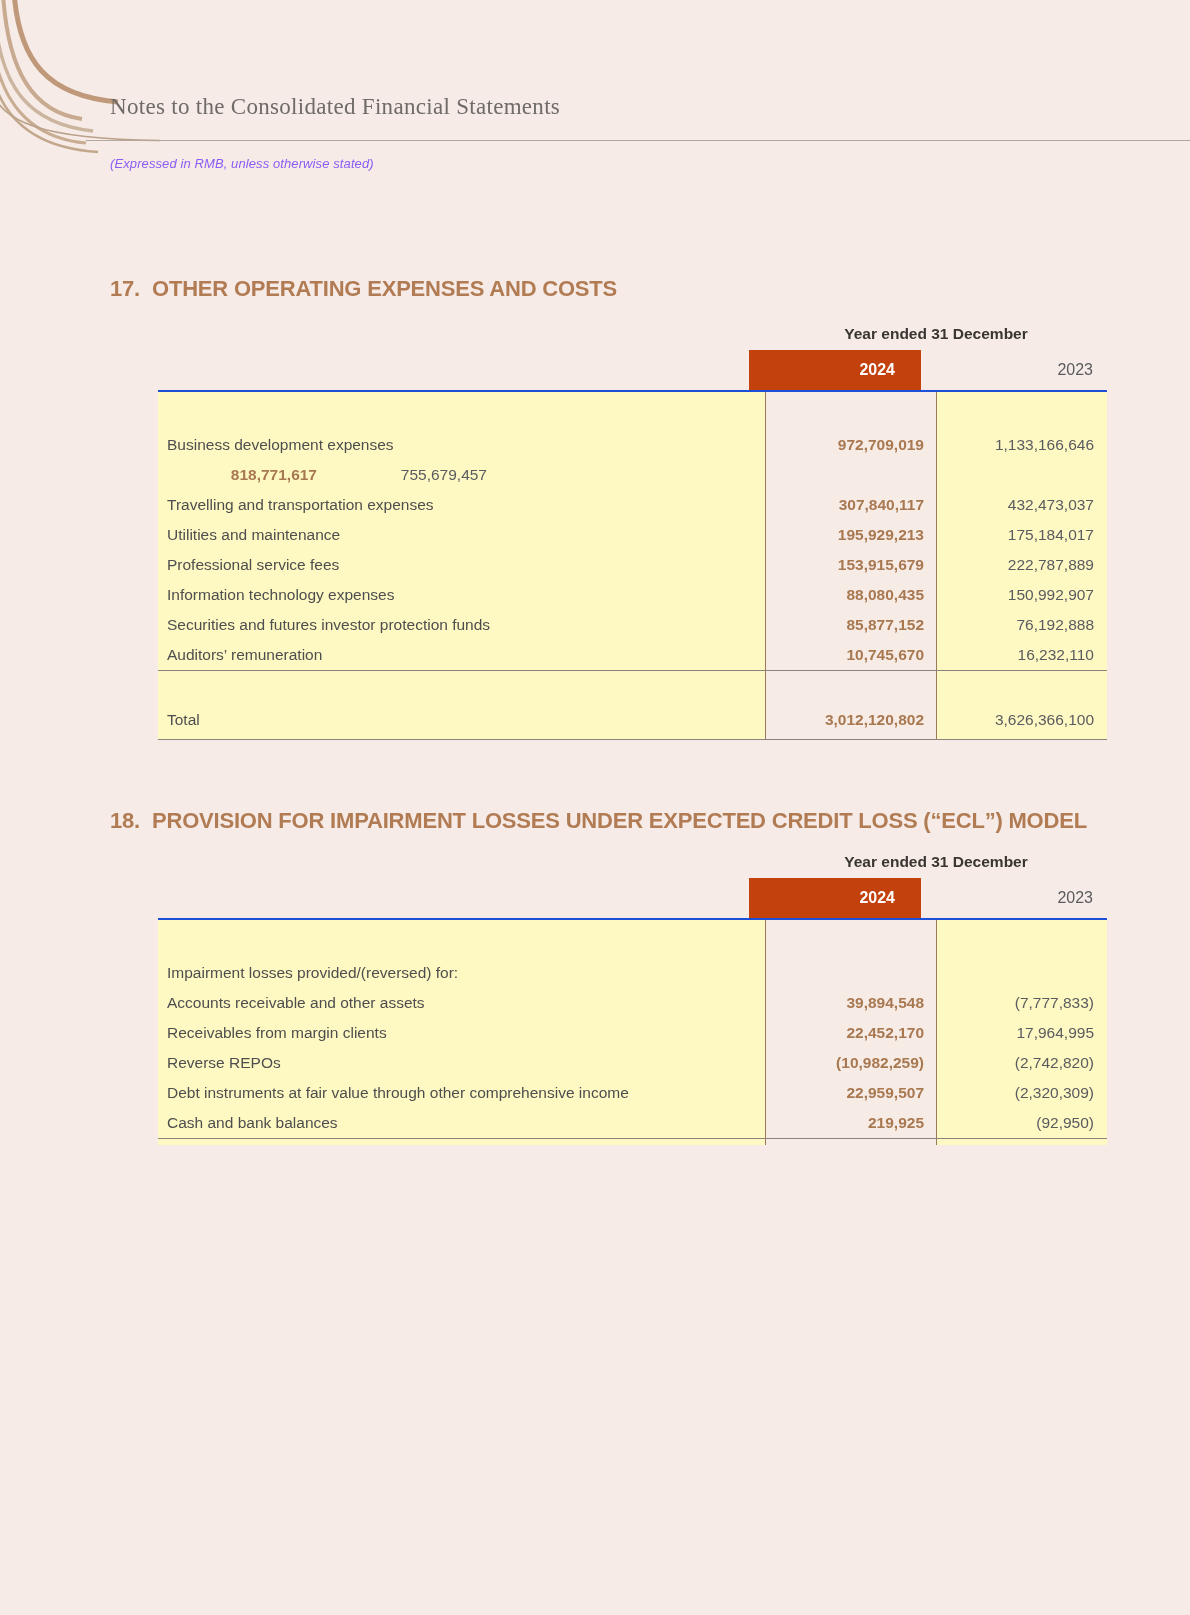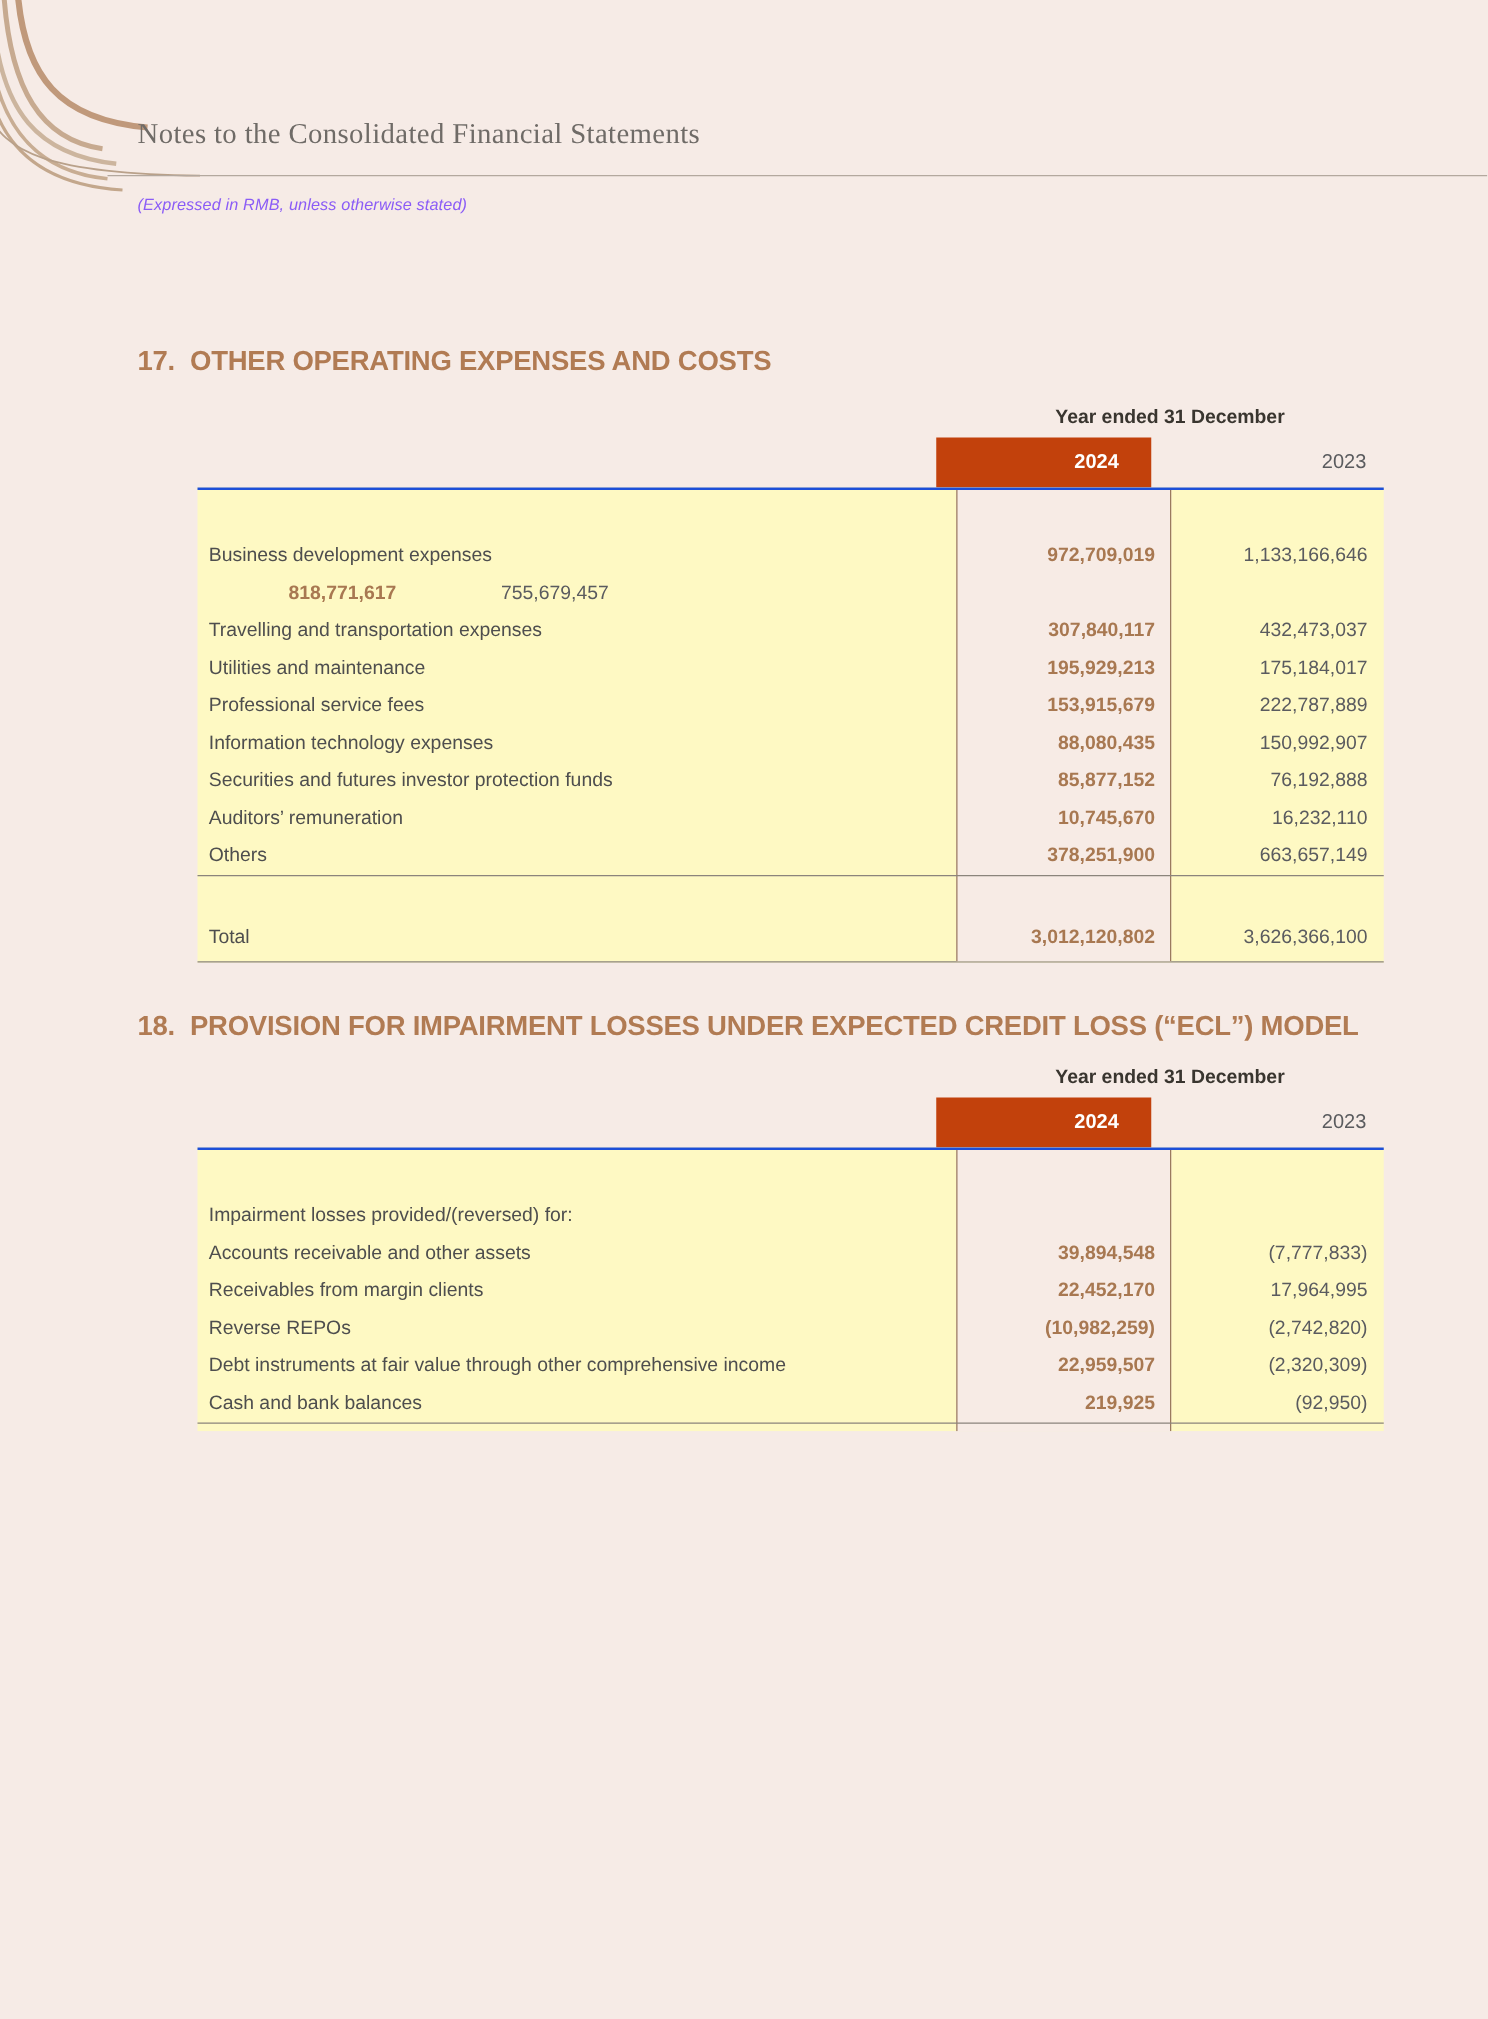--- a/index.html
+++ b/index.html
@@ -165,25 +165,20 @@
         <div class="trow">
           <div class="lbl">Securities and futures investor protection funds</div>
           <div class="v24">85,877,152</div>
           <div class="v23">76,192,888</div>
         </div>
         <div class="trow">
           <div class="lbl">Auditors’ remuneration</div>
           <div class="v24">10,745,670</div>
           <div class="v23">16,232,110</div>
         </div>
-        <div class="trow">
-          <div class="lbl">Others</div>
-          <div class="v24">378,251,900</div>
-          <div class="v23">663,657,149</div>
-        </div>
       </div>
       <div class="total-block">
         <div class="trow">
           <div class="lbl">Total</div>
           <div class="v24">3,012,120,802</div>
           <div class="v23">3,626,366,100</div>
         </div>
       </div>
     </div>
   </div>

